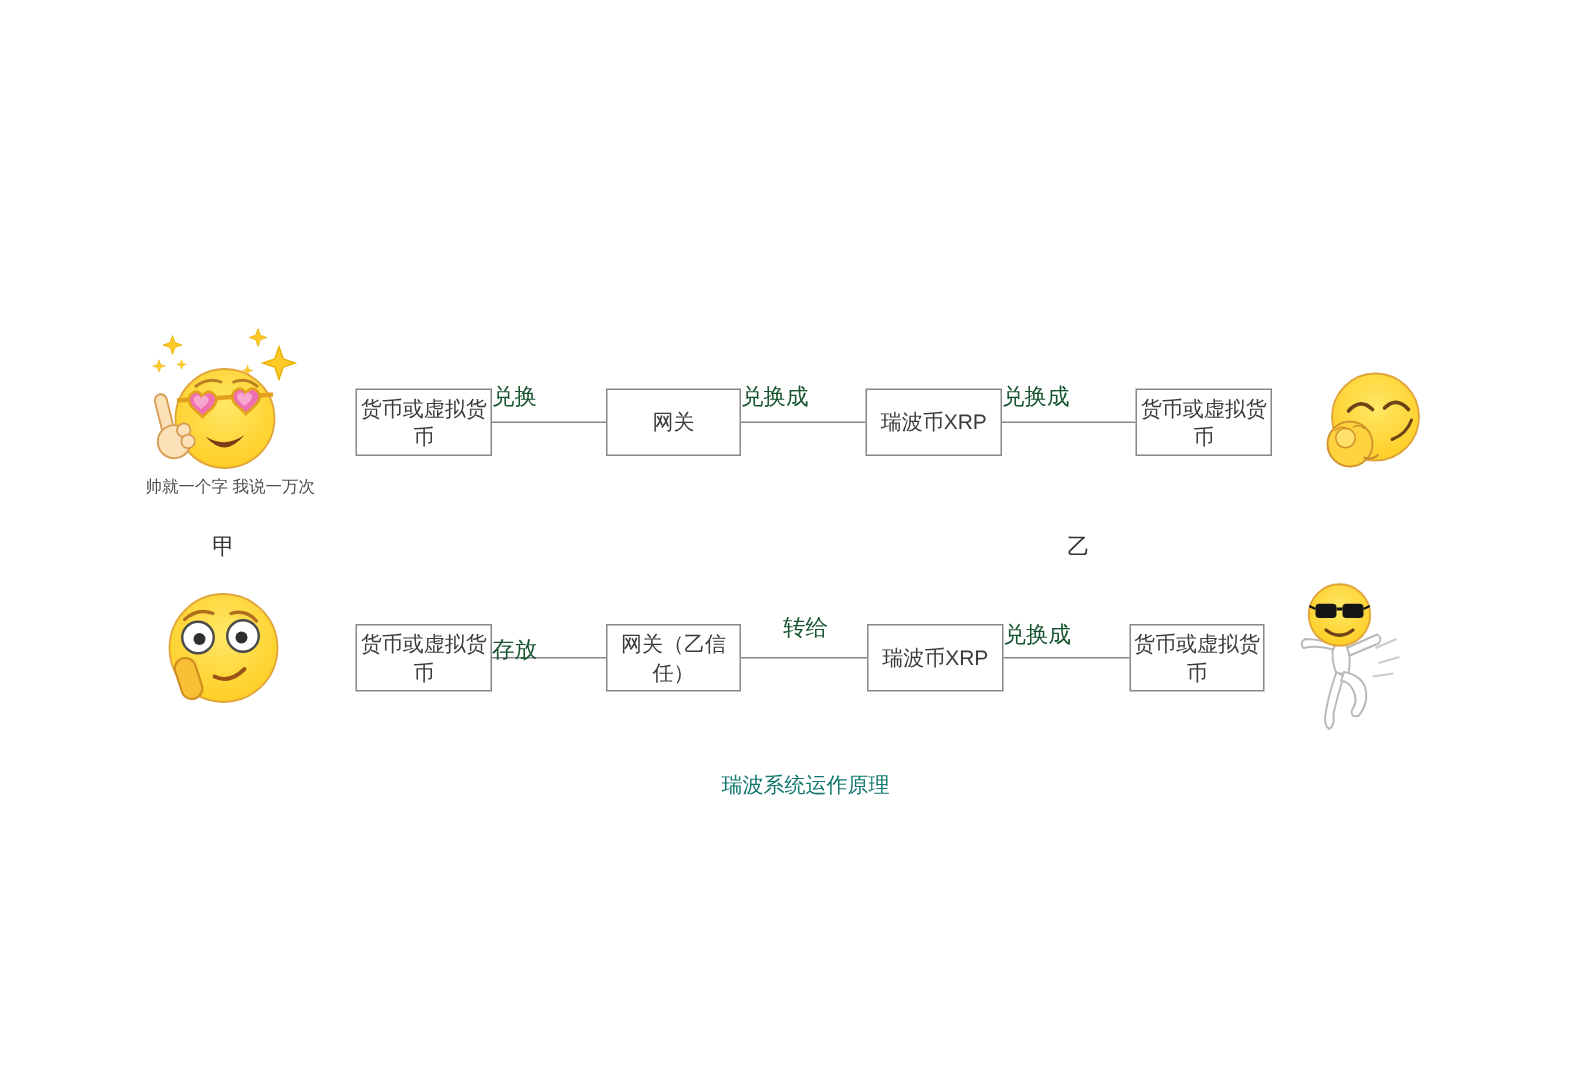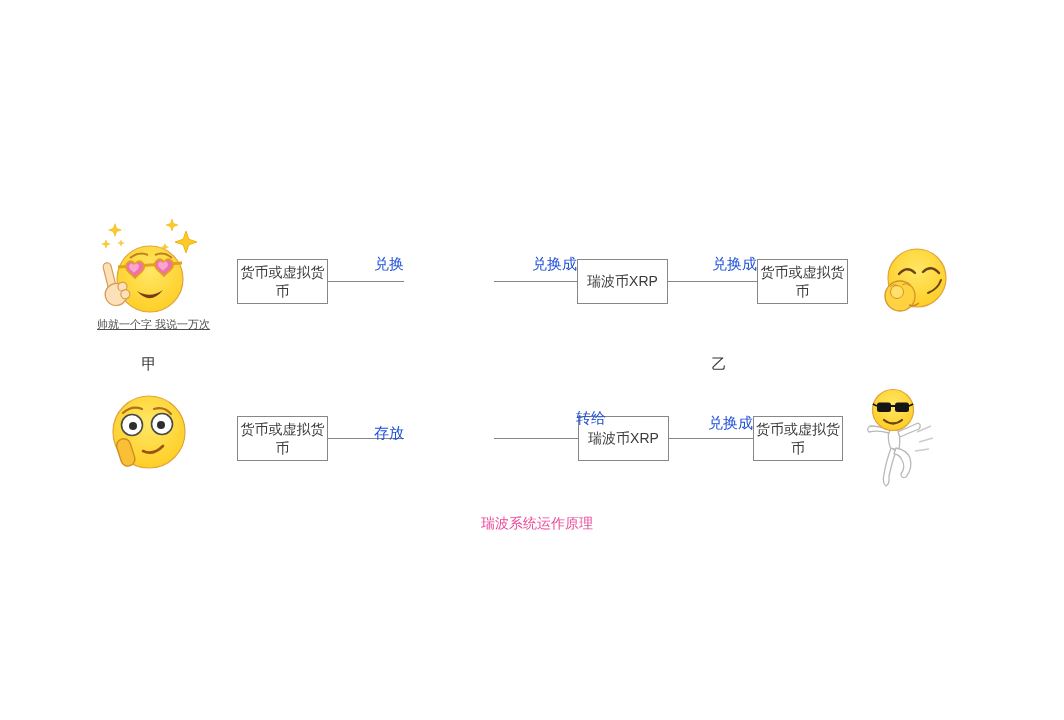--- a/index.html
+++ b/index.html
@@ -22,39 +22,39 @@
   
   .hline{position:absolute;height:0;border-top:1px solid #878787;}
   #lt1{left:328px;top:281px;width:76px;}
   #lt2{left:494px;top:281px;width:83px;}
   #lt3{left:668px;top:281px;width:89px;}
   #lb1{left:328px;top:438px;width:76px;}
   #lb2{left:494px;top:438px;width:84px;}
   #lb3{left:669px;top:438px;width:84px;}
 
   
-  .llabel{position:absolute;font-size:15px;color:#1d4ed8;text-align:right;}
+  .llabel{position:absolute;font-size:15px;color:#14532d;text-align:left;}
   #llt1{left:328px;top:255px;width:76px;}
   #llt2{left:494px;top:255px;width:83px;}
   #llt3{left:668px;top:255px;width:89px;}
   #llb1{left:328px;top:424px;width:76px;}
   #llb2{left:522px;top:409px;width:84px;}
   #llb3{left:669px;top:414px;width:84px;}
 
   
   .party{position:absolute;width:60px;text-align:center;font-size:15px;color:#333;}
   #party-a{left:119px;top:355px;}
   #party-b{left:689px;top:355px;}
 
   
-  #caption{position:absolute;left:97px;top:317px;white-space:nowrap;font-size:11px;color:#4d4d4d;text-decoration:underline;}
+  #caption{position:absolute;left:97px;top:317px;white-space:nowrap;font-size:11px;color:#4d4d4d;}
 
   
   #diagram-title{position:absolute;left:437px;top:515px;width:200px;text-align:center;
-                 font-size:14px;color:#ec4899;}
+                 font-size:14px;color:#0f766e;}
 
   
   .emoji{position:absolute;}
   #emoji-top-left{left:93px;top:216px;width:114px;height:100px;}
   #emoji-top-right{left:876px;top:247px;width:76px;height:68px;}
   #emoji-bottom-left{left:102px;top:391px;width:90px;height:82px;}
   #emoji-bottom-right{left:856px;top:388px;width:78px;height:102px;}
 </style>
 </head>
 <body>
@@ -94,20 +94,21 @@
       <circle cx="30" cy="81" r="4.5"></circle>
     </g>
   </svg>
 
   <div id="caption">帅就一个字 我说一万次</div>
 
   <div id="party-a" class="party">甲</div>
   <div id="party-b" class="party">乙</div>
 
   <div id="bt1" class="fbox">货币或虚拟货币</div>
+  <div id="bt2" class="fbox">网关</div>
   <div id="bt3" class="fbox">瑞波币XRP</div>
   <div id="bt4" class="fbox">货币或虚拟货币</div>
 
   <div id="lt1" class="hline"></div>
   <div id="lt2" class="hline"></div>
   <div id="lt3" class="hline"></div>
   <div id="llt1" class="llabel">兑换</div>
   <div id="llt2" class="llabel">兑换成</div>
   <div id="llt3" class="llabel">兑换成</div>
 
@@ -145,20 +146,21 @@
     <circle cx="60" cy="33" r="10.5" fill="#fff" stroke="#4a4a4a" stroke-width="1.6"></circle>
     <circle cx="31" cy="35" r="4" fill="#2f2f2f"></circle>
     <circle cx="59" cy="34" r="4" fill="#2f2f2f"></circle>
     <path d="M41,60 Q51,65 61,55" fill="none" stroke="#9c5214" stroke-width="2.6" stroke-linecap="round"></path>
     <g transform="rotate(-18 25 62)">
       <rect x="17" y="47" width="14" height="28" rx="7" fill="#f9c036" stroke="#cf8c20" stroke-width="1.4"></rect>
     </g>
   </svg>
 
   <div id="bb1" class="fbox">货币或虚拟货币</div>
+  <div id="bb2" class="fbox">网关（乙信任）</div>
   <div id="bb3" class="fbox">瑞波币XRP</div>
   <div id="bb4" class="fbox">货币或虚拟货币</div>
 
   <div id="lb1" class="hline"></div>
   <div id="lb2" class="hline"></div>
   <div id="lb3" class="hline"></div>
   <div id="llb1" class="llabel">存放</div>
   <div id="llb2" class="llabel">转给</div>
   <div id="llb3" class="llabel">兑换成</div>
 

